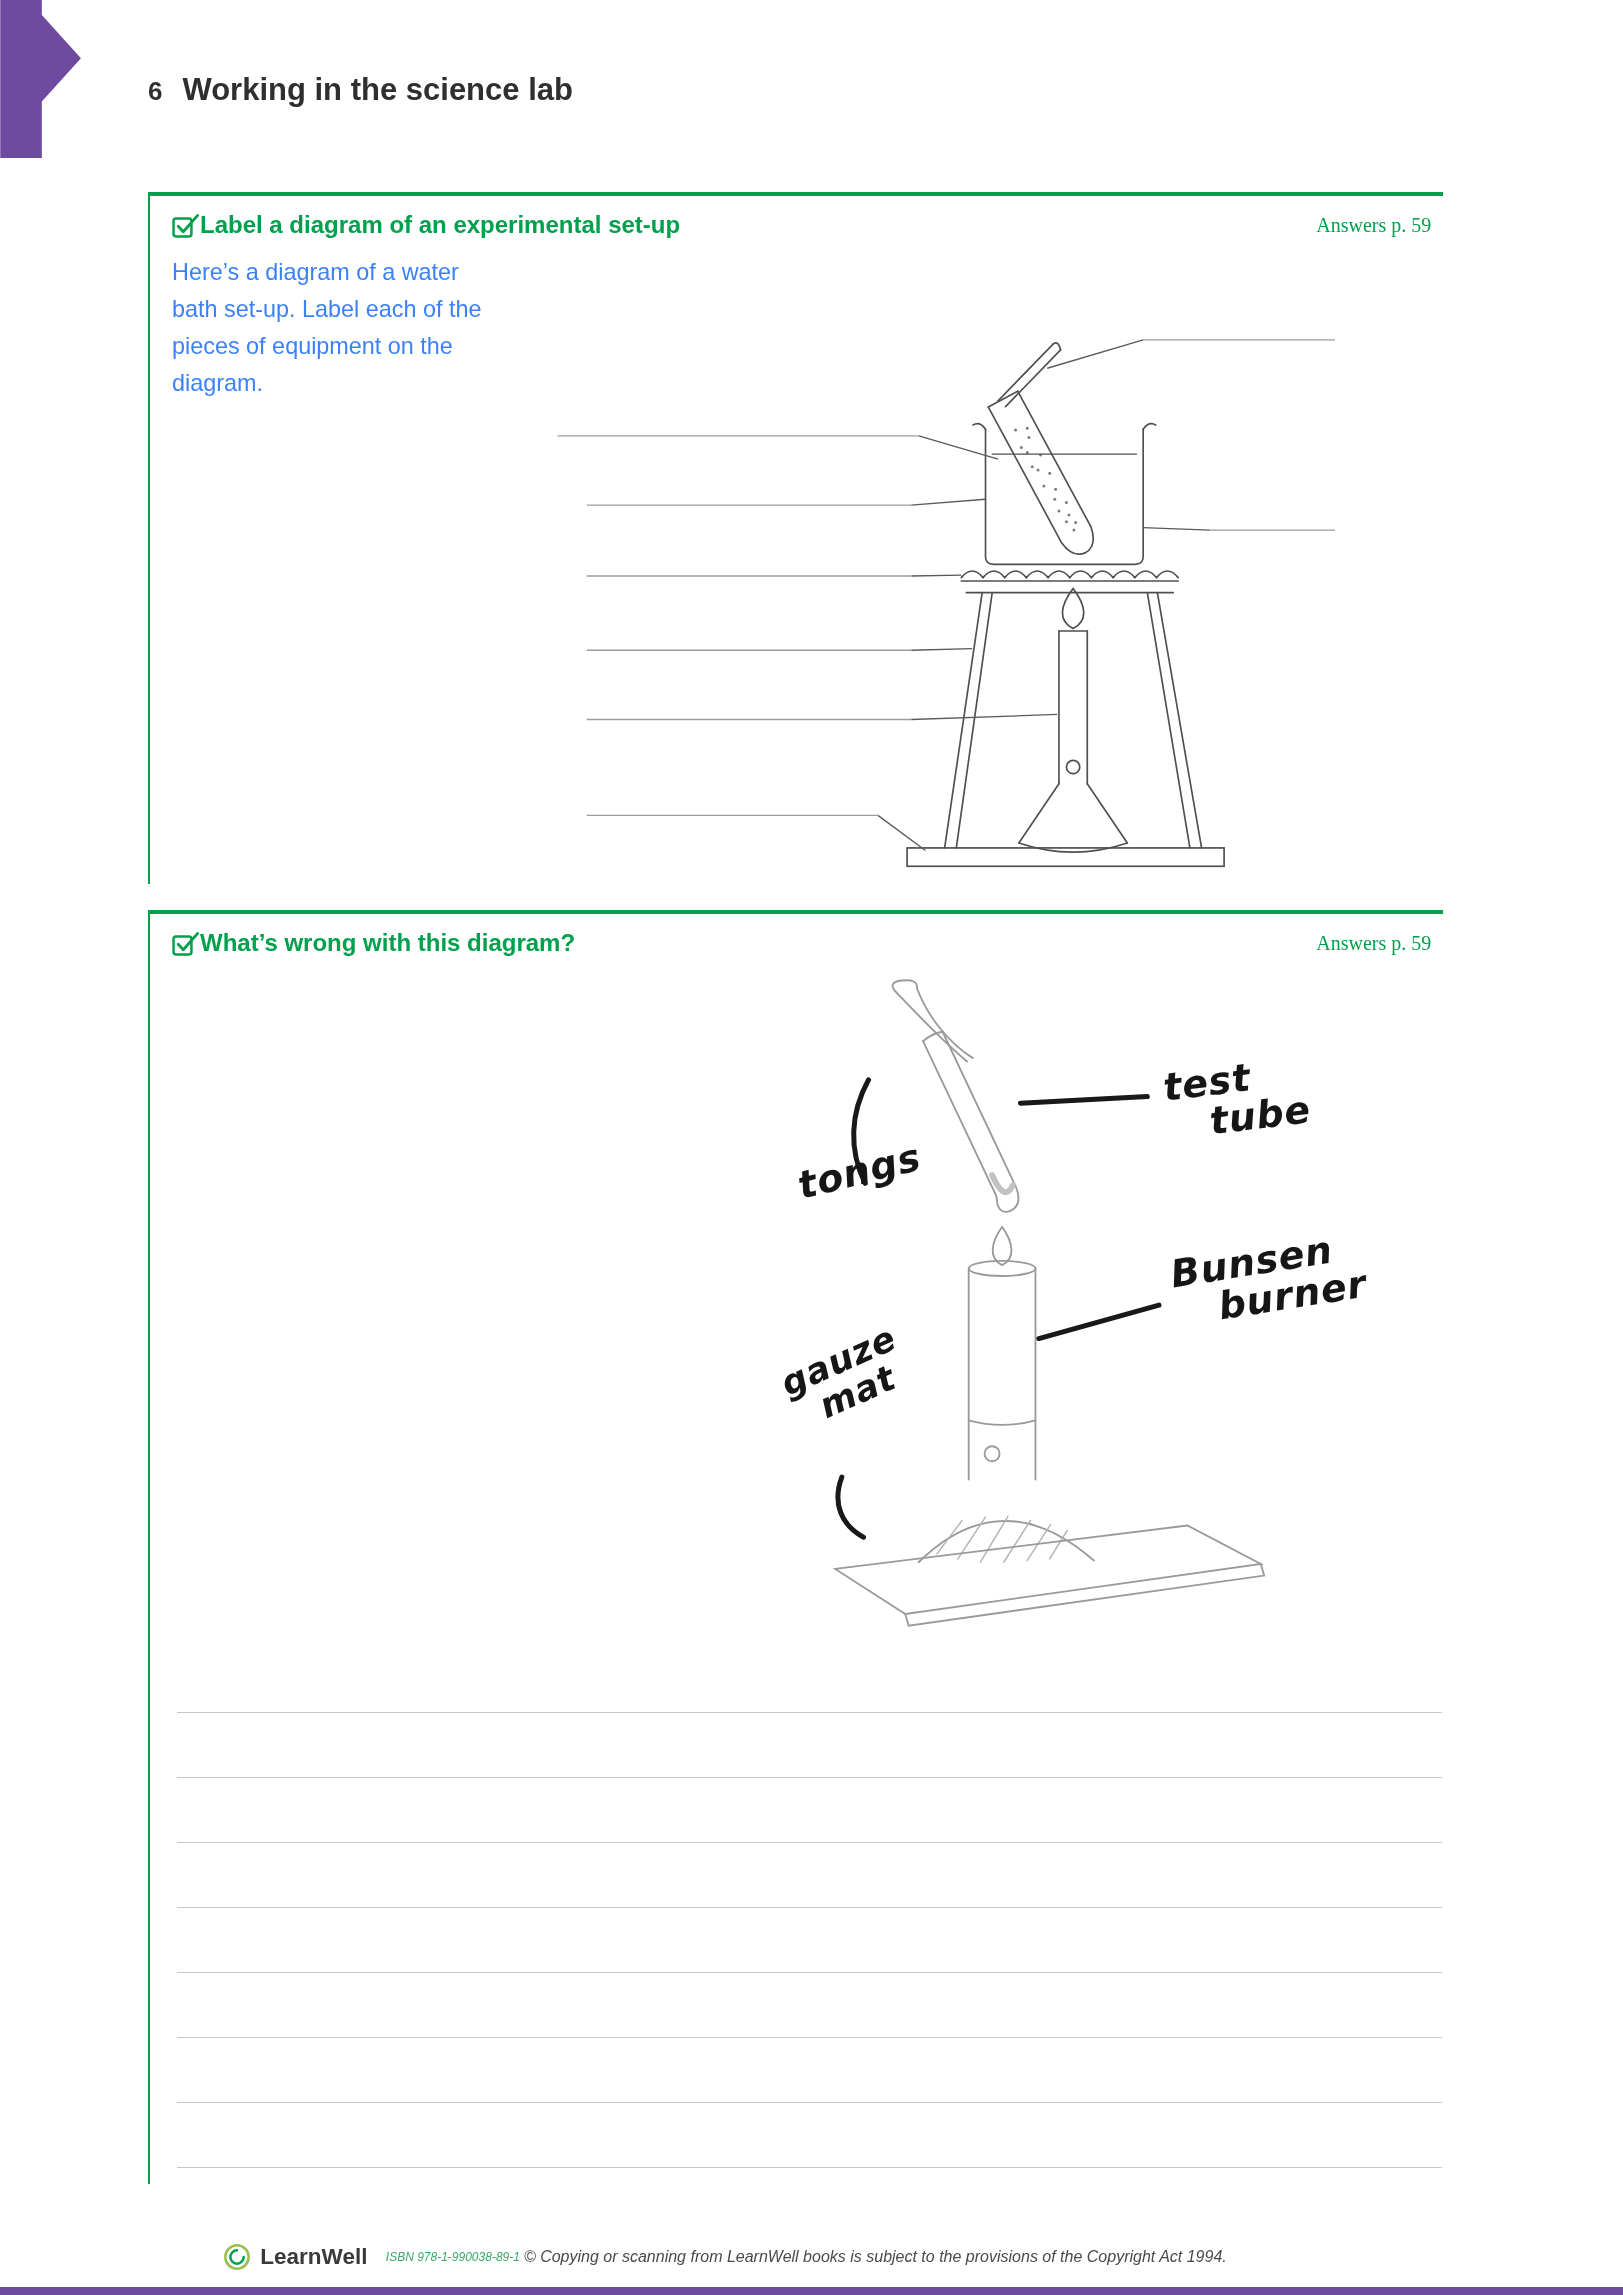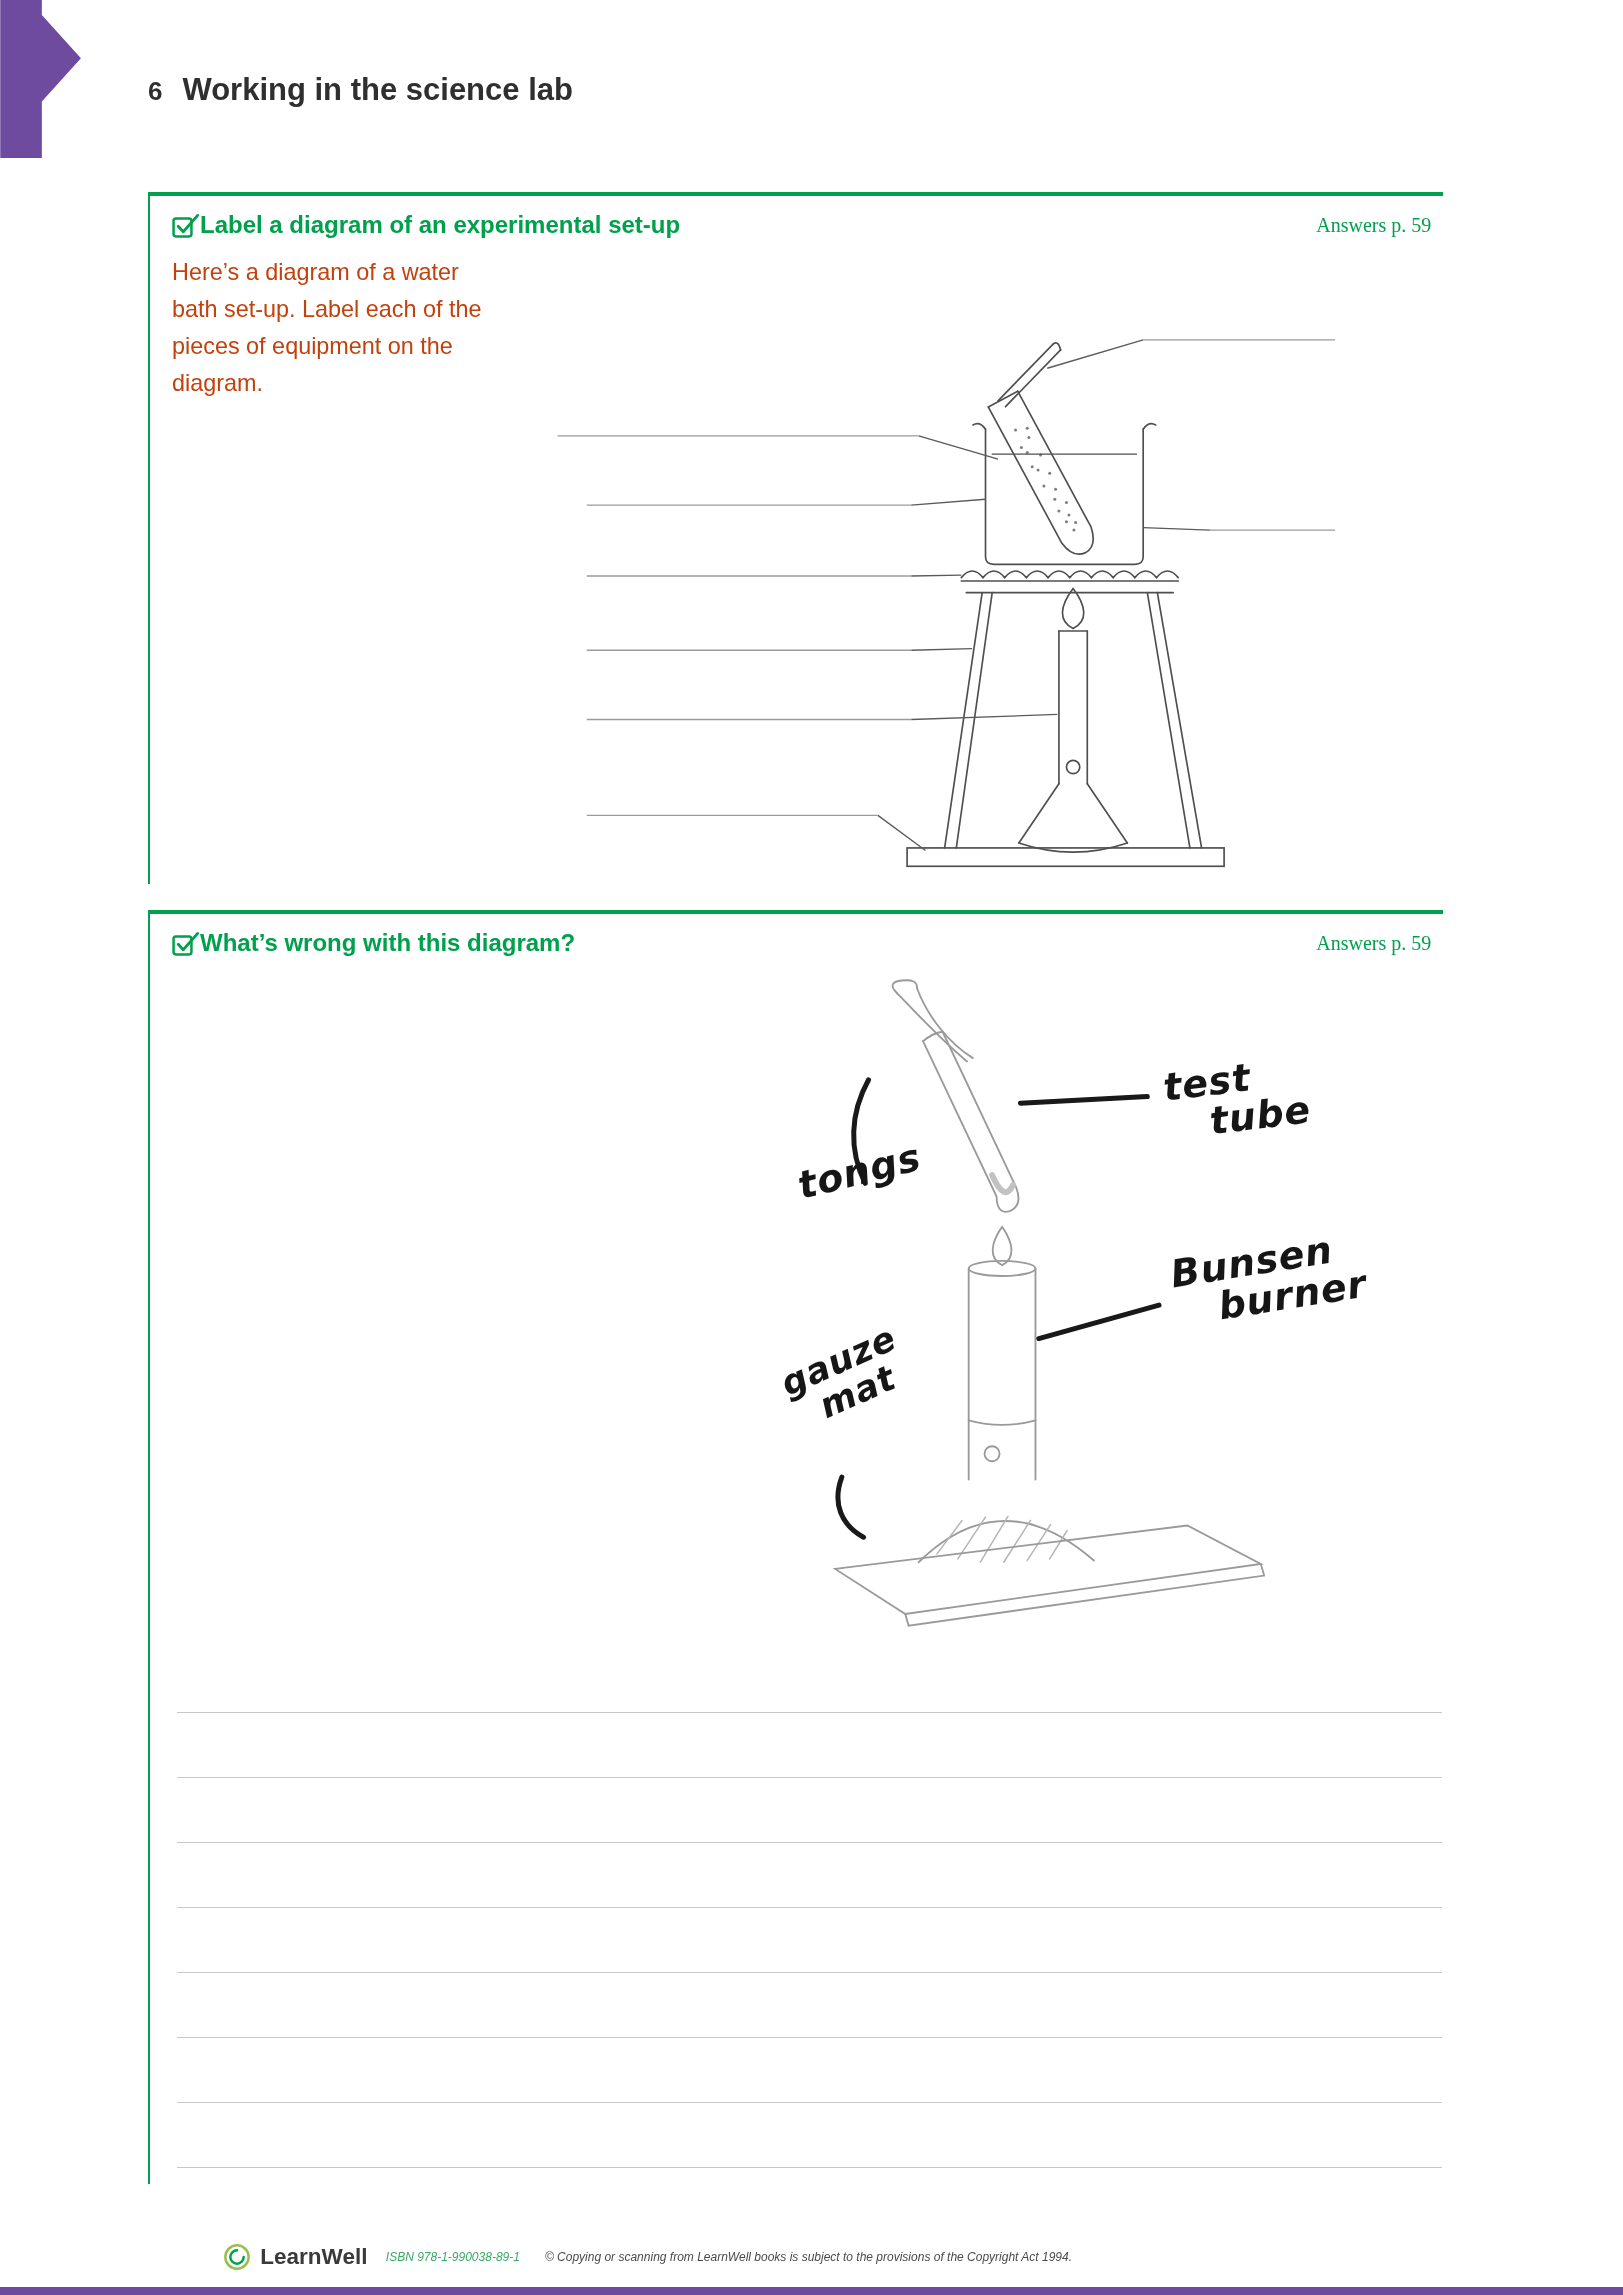--- a/index.html
+++ b/index.html
@@ -40,21 +40,21 @@
 
   .act-head {
     display:flex; align-items:center;
     padding:15px 11.7px 0 22px; 
   }
   .act-title { font-size:24px; font-weight:bold; color:#00a04d; }
   .answers-link { margin-left:auto; font-size:20px; color:#00a04d;font-family:Liberation Serif, serif; }
 
   .act-body {
     margin:15px 0 0 22px;
-    font-size:23.4px; line-height:1.58; color:#c2410c;
+    font-size:23.4px; line-height:1.58; color:#3b82f6;
   }
   .s1 .act-body { width:338px; }
   .s2 .act-body { width:430px; }
 
   .diagram1 {
     position:absolute; left:350px; top:108px;
     width:951px; height:584px;
   }
   .sketch {
     position:absolute; left:620px; top:64px;
@@ -82,21 +82,21 @@
   }
   .answer-line { height:65px; border-bottom:1.3px solid #c8c8c8; }
 
   
   .page-footer {
     position:absolute; left:222px; top:2242px;
     display:flex; align-items:center;
   }
   .brand { font-size:22.5px; font-weight:bold; color:#3a3a3a; margin-left:8.3px; }
   .isbn { font-size:12px; font-style:italic; color:#3aa968; margin-left:18.4px; }
-  .copyright { font-size:12px; font-style:italic; color:#4a4a4a; margin-left:25px; }
+  .copyright { font-size:16px; font-style:italic; color:#4a4a4a; margin-left:4px; }
 
   .task-icon { display:inline-flex; }
 </style>
 </head>
 <body>
 
 <div class="page">
 
   <svg class="corner-accent" width="92" height="158" viewBox="0 0 110 190">
     <polygon points="0,0 50,0 50,18 97,70 50,122 50,190 0,190" fill="#6f4b9f"></polygon>

